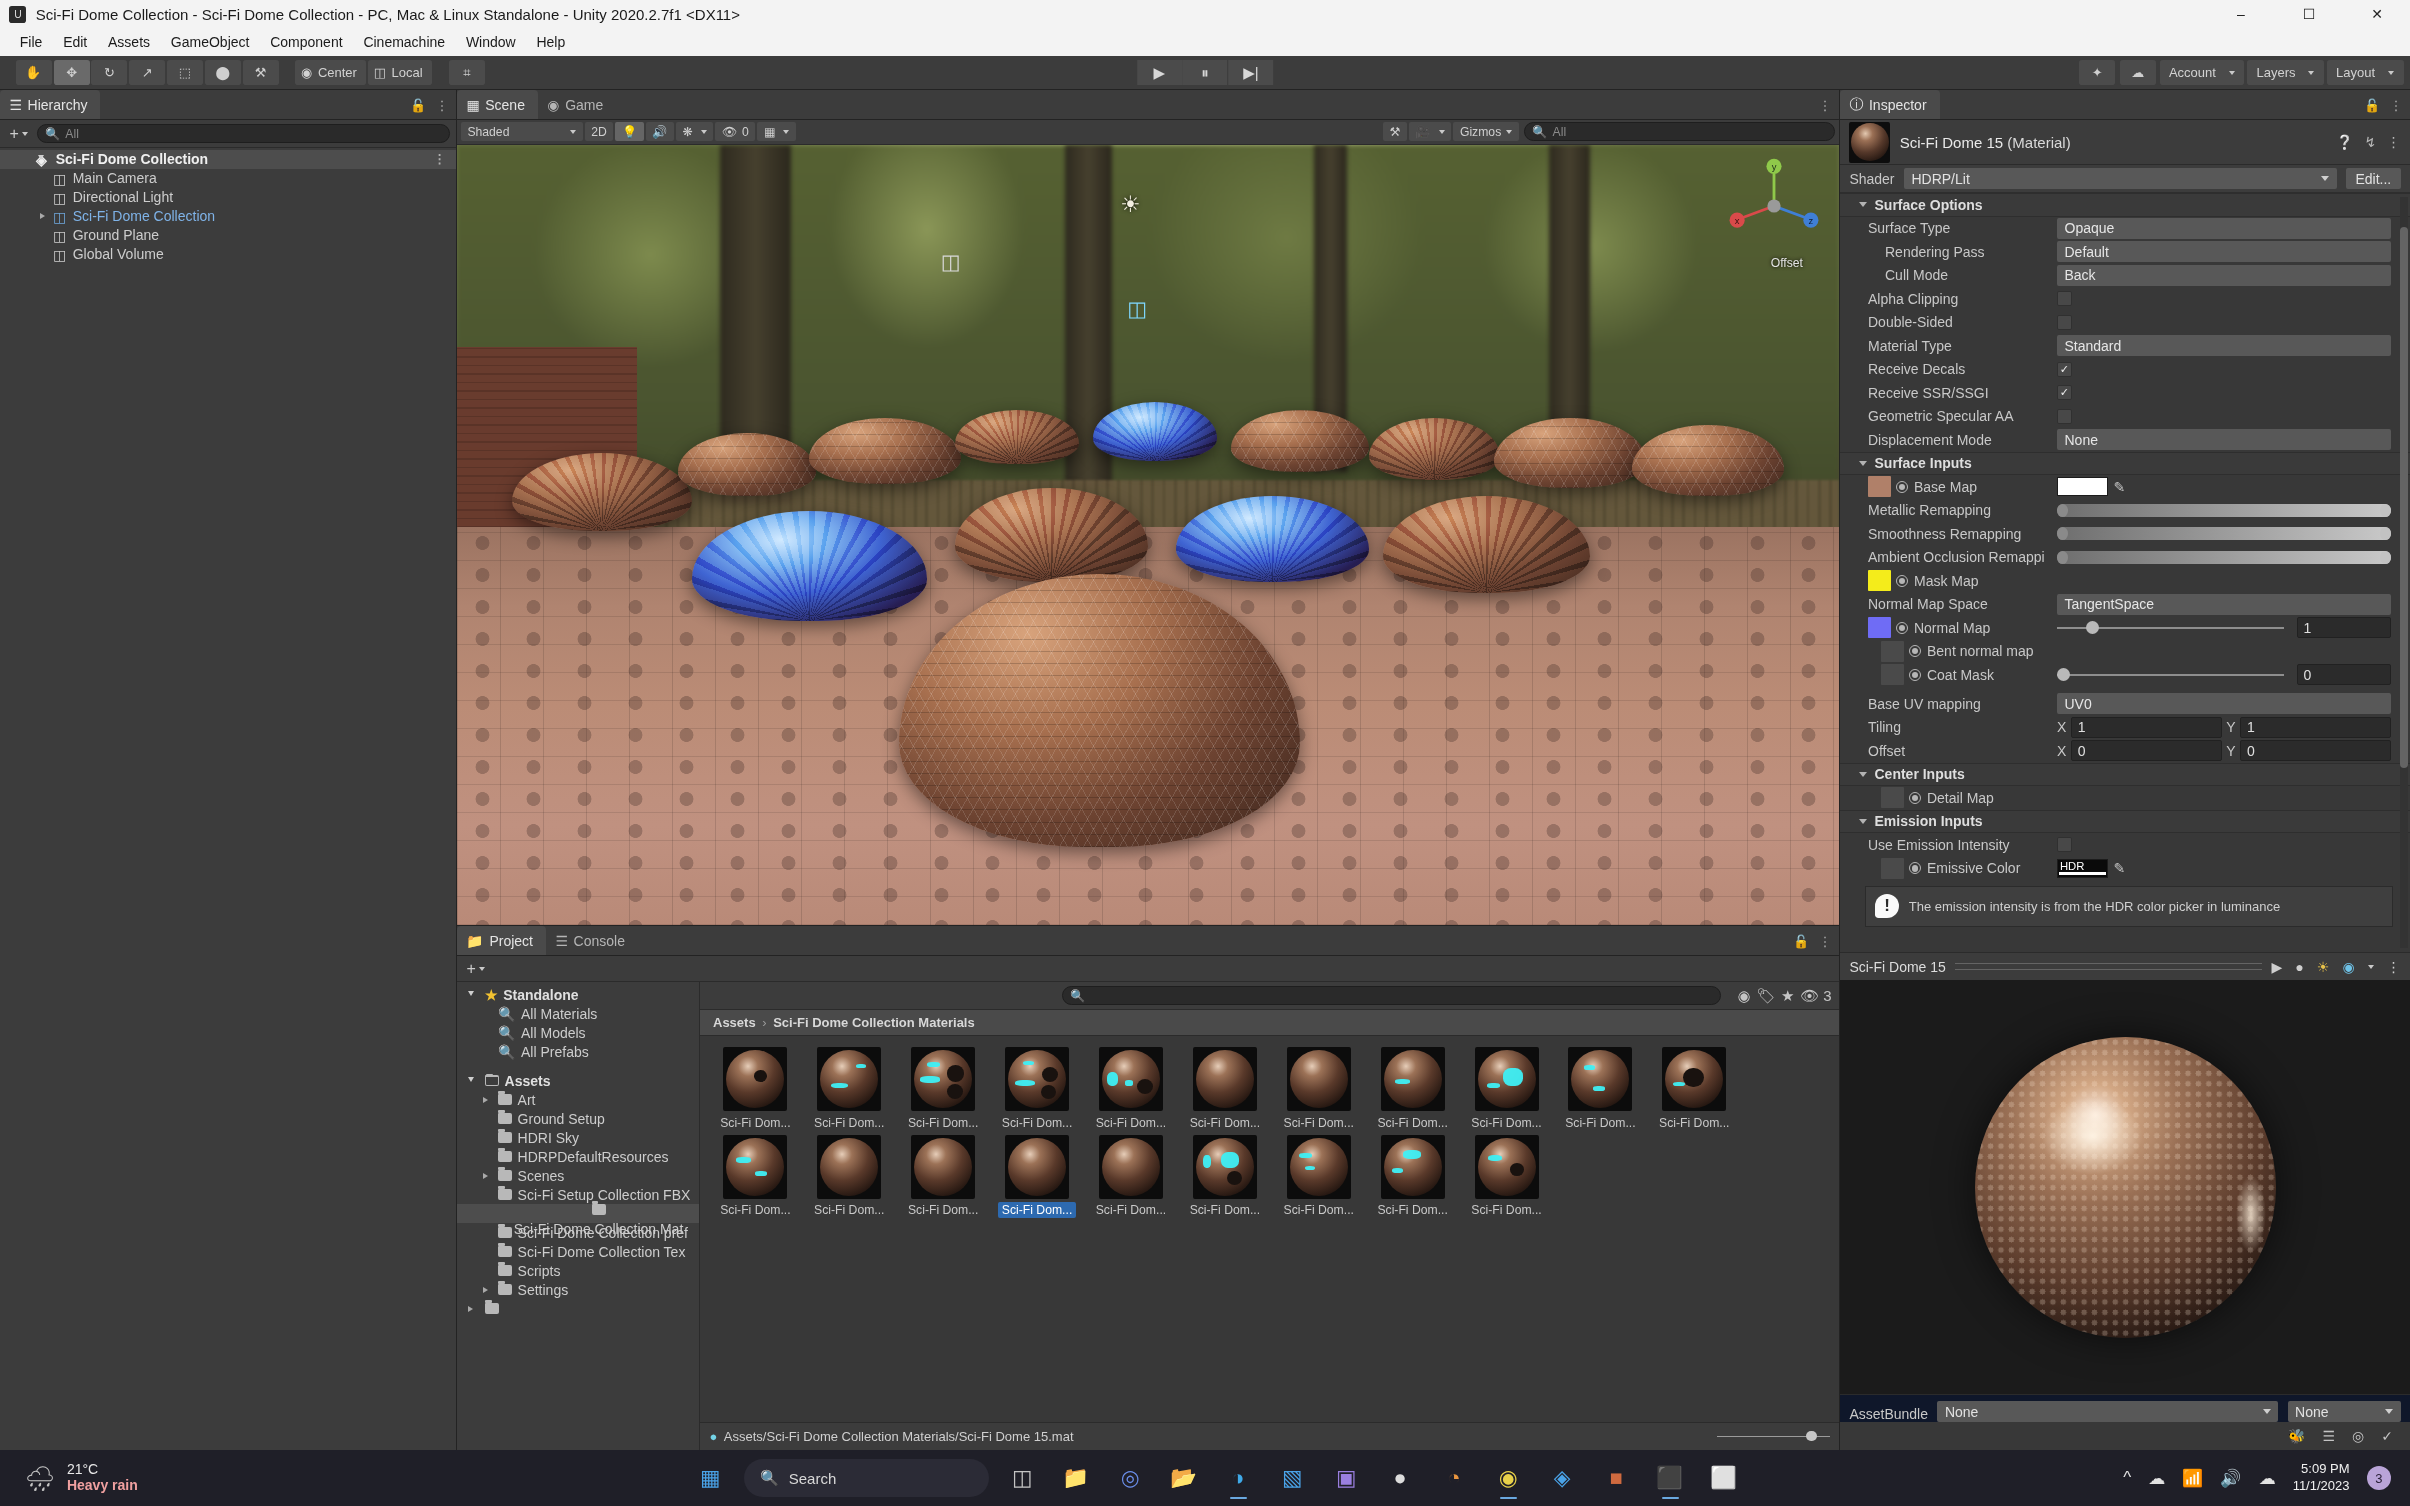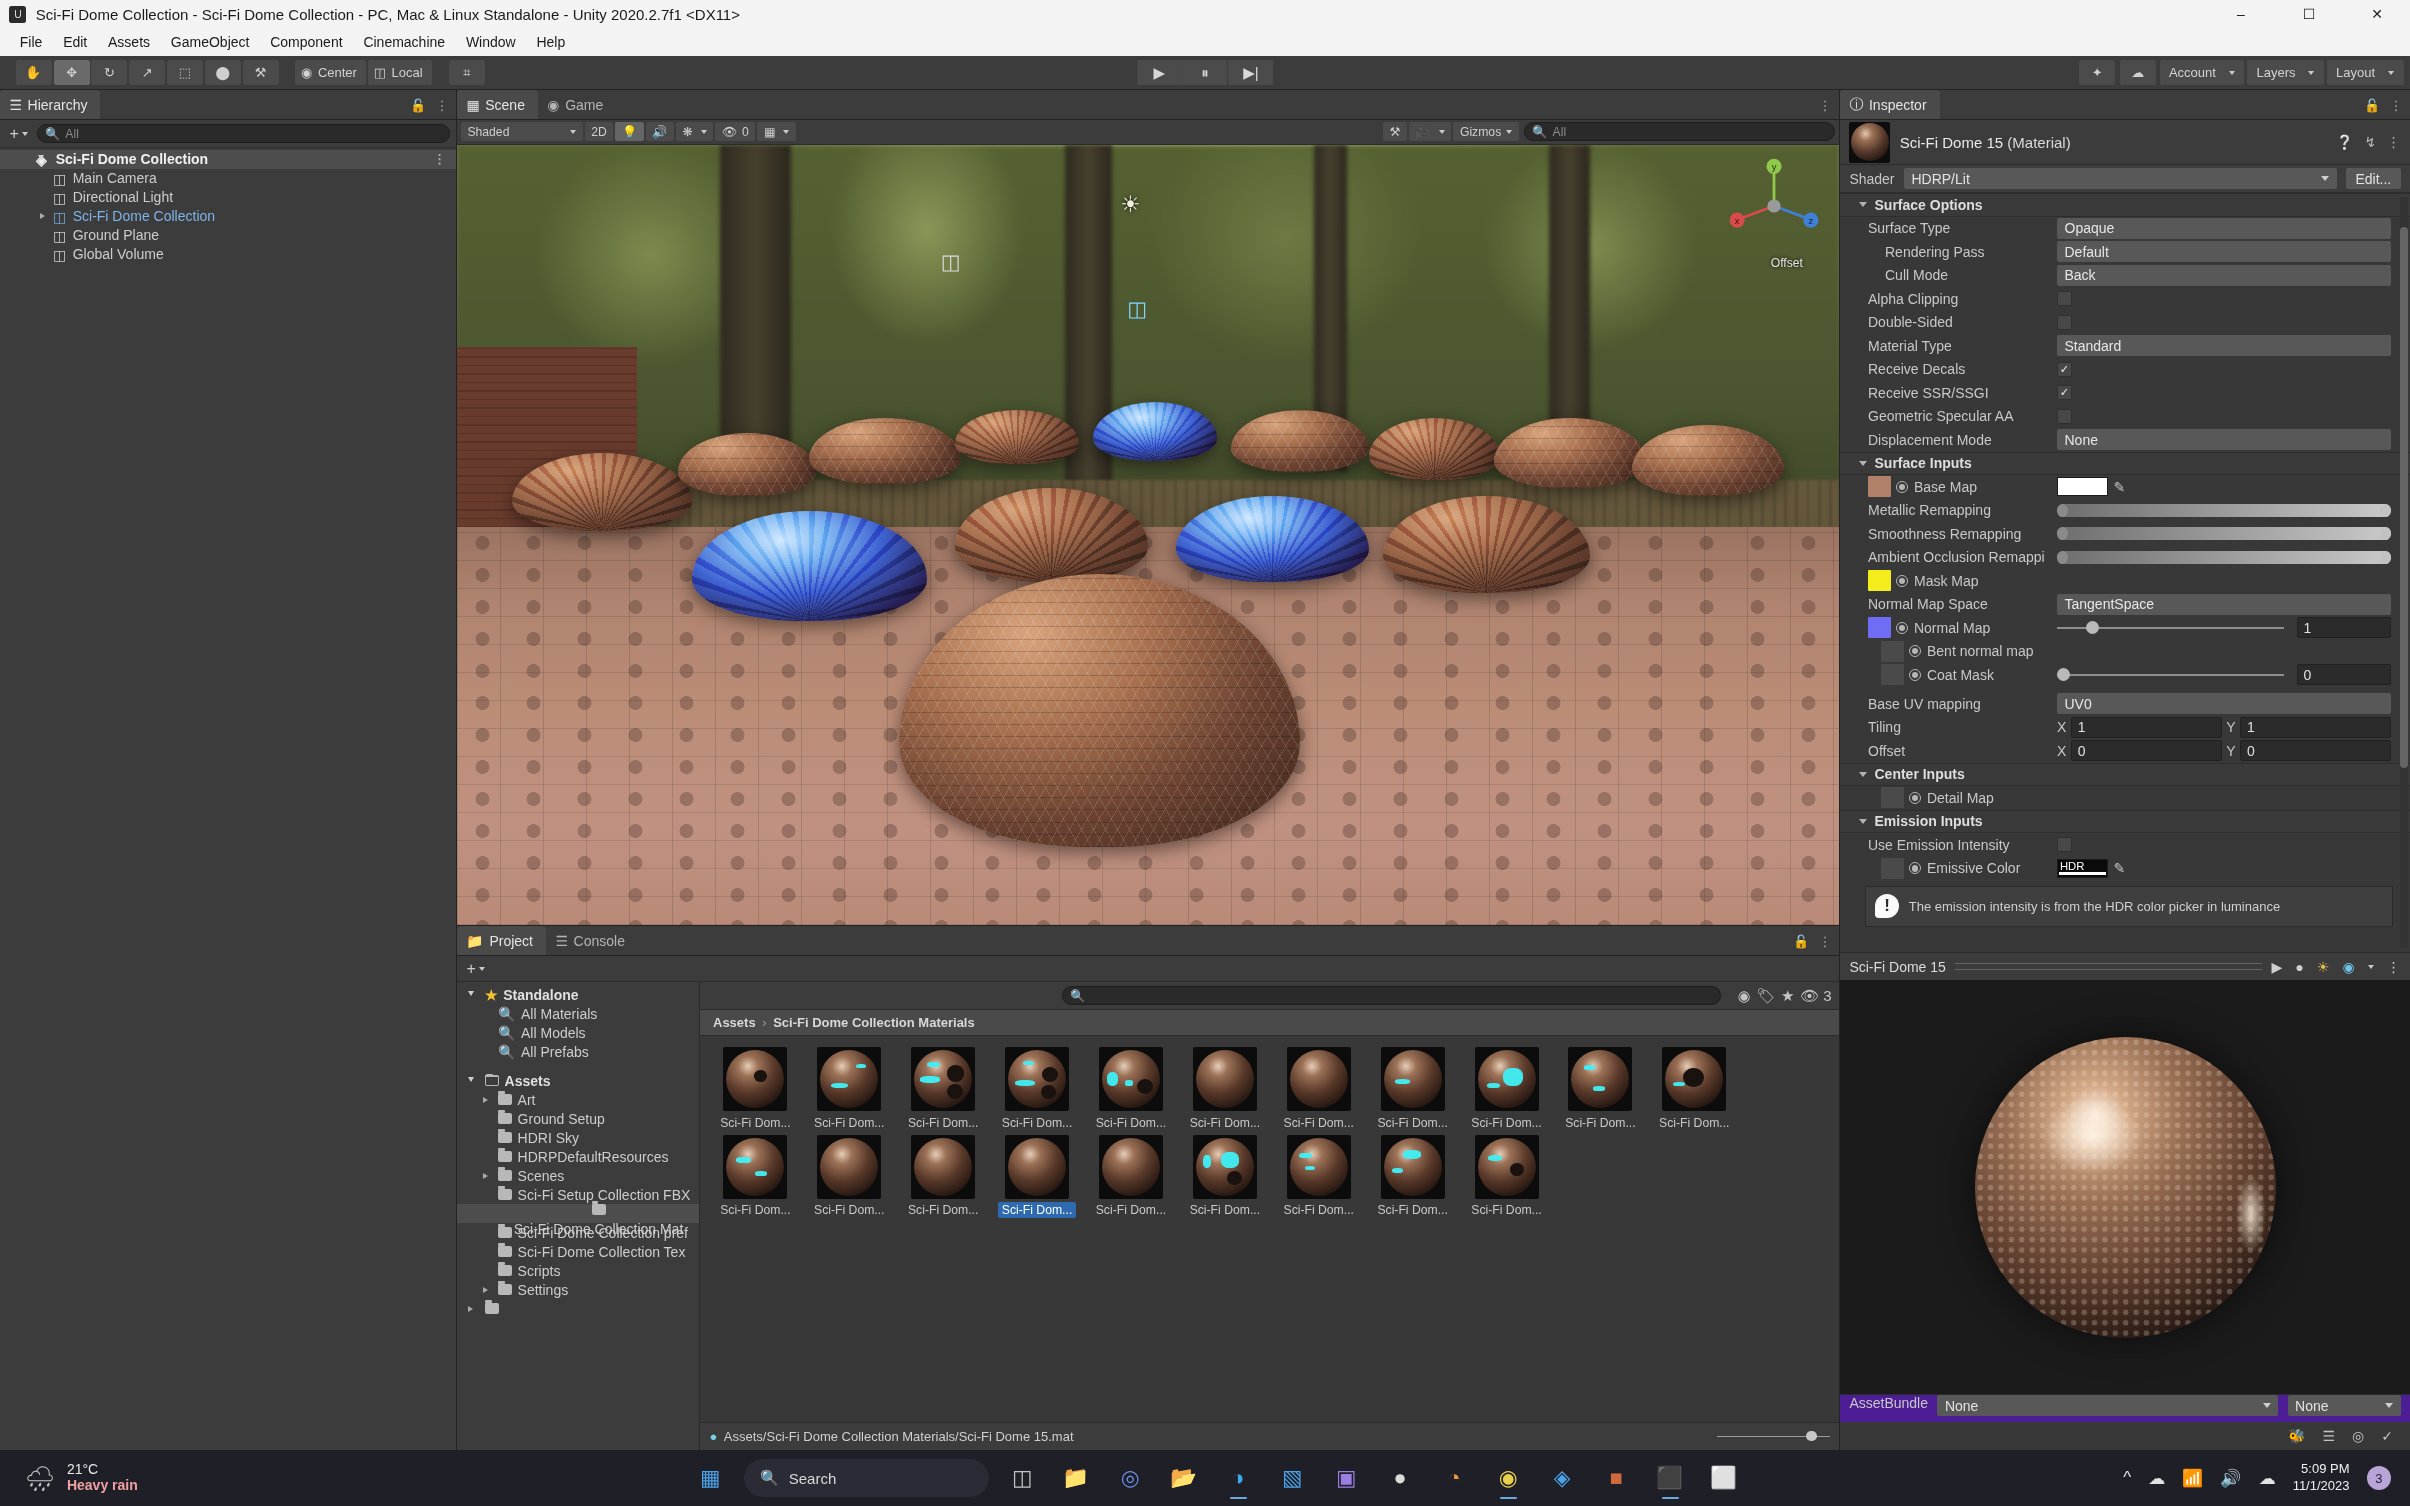--- a/index.html
+++ b/index.html
@@ -240,22 +240,22 @@
   #preview-body .bigball { width:301px;height:301px;border-radius:50%;
      background:radial-gradient(circle at 40% 26%, #fbeadd 0%, #d2a784 11%, #9a7055 30%, #5d3d2d 58%, #241712 82%, #120b08 100%);
      position:relative; overflow:hidden; box-shadow:0 0 38px rgba(0,0,0,.6); }
   #preview-body .bigball .sparkle { position:absolute; inset:0;
      background-image:radial-gradient(circle, rgba(255,235,215,.95) 38%, rgba(0,0,0,0) 40%);
      background-size:10.4px 10.4px; opacity:.25; }
   #preview-body .bigball .hot { position:absolute; left:22%; top:20%; width:34%; height:26%;
      background:radial-gradient(ellipse, rgba(255,245,230,.92) 0%, rgba(255,220,190,0) 70%); }
   #preview-body .bigball .rim { position:absolute; right:3%; top:46%; width:10%; height:26%;
      background:radial-gradient(ellipse, rgba(255,240,220,.8) 0%, rgba(0,0,0,0) 70%); }
-  #assetbundle { height:28px; background:#4c1d95; border-top:0.9px solid #2b2b2b; display:flex;
-     align-items:flex-start; padding:0 9.4px; gap:9.4px; }
+  #assetbundle { height:28px; background:#0f172a; border-top:0.9px solid #2b2b2b; display:flex;
+     align-items:flex-end; padding:0 9.4px; gap:9.4px; }
   #insp-footicons { height:28px; background:#383838; display:flex; align-items:center; justify-content:flex-end;
      gap:17px; padding-right:17px; color:#c4c4c4; font-size:14px; }
 
   
   #taskbar { position:absolute; left:0; right:0; bottom:0; height:56px; background:#1f1f28;
      display:flex; align-items:center; }
   #weather { display:flex; align-items:center; gap:11.3px; padding-left:24.5px; width:311px; }
   #weather .wicon { font-size:24.5px; }
   #weather .wtext { line-height:1.12; }
   #weather .wtemp { font-size:14px; color:#e8e8e8; }

